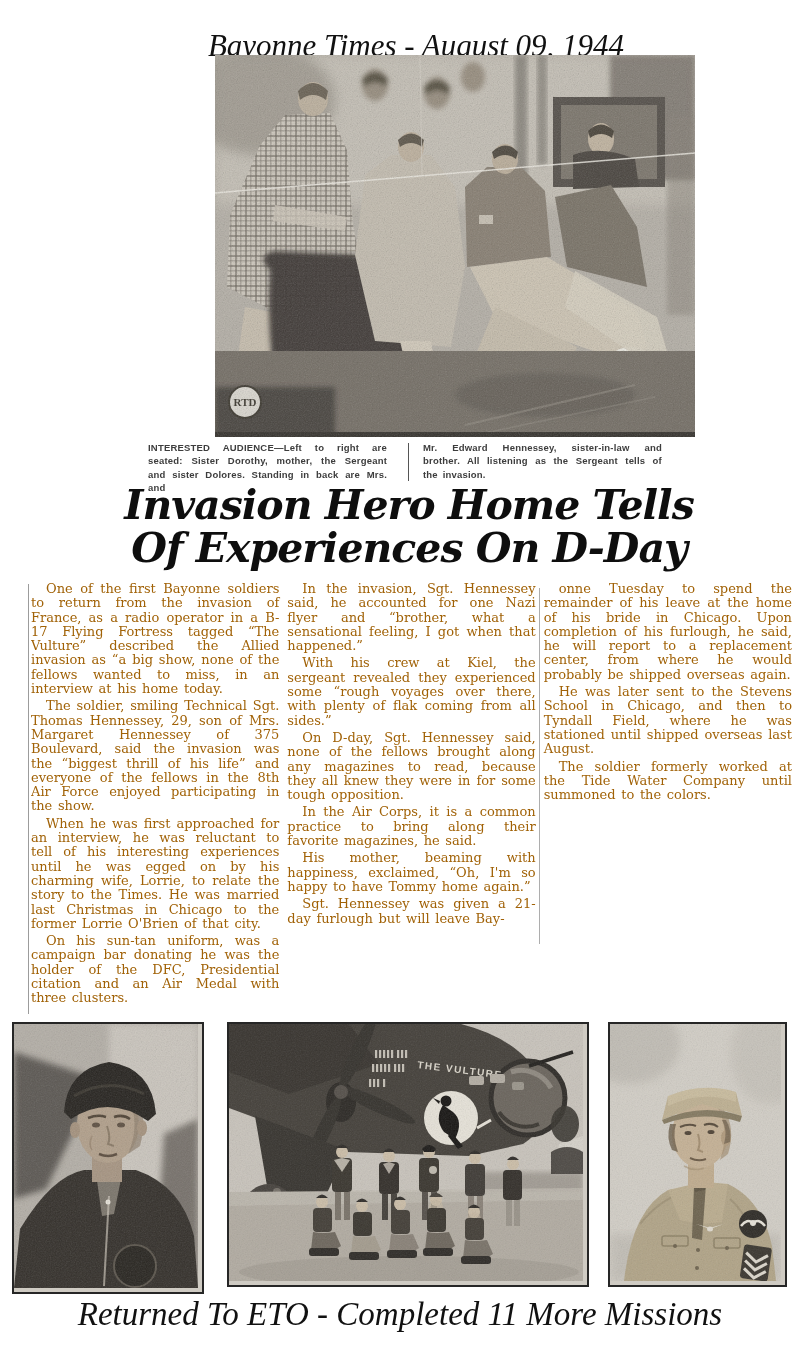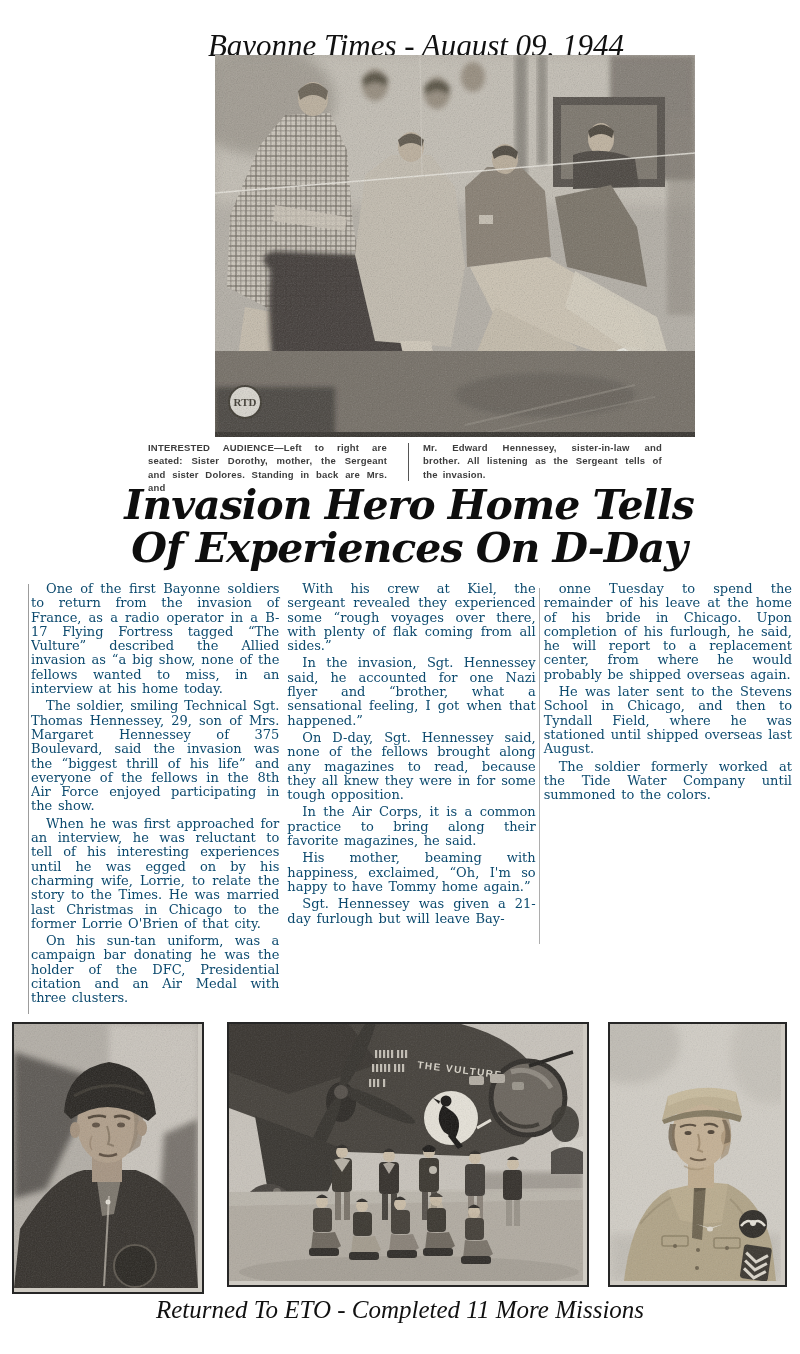--- a/index.html
+++ b/index.html
@@ -19,35 +19,35 @@
                font-size:9.5px;line-height:1.4;color:#3d3d3d;text-align:justify;
                letter-spacing:.2px;word-spacing:2px;}
   .caption-divider{top:443px;left:408px;width:1px;height:38px;background:#555;}
   
   .headline{top:484px;left:0;width:800px;text-align:center;
             font-family:"DejaVu Serif",serif;font-weight:bold;font-style:italic;
             font-size:41px;line-height:1.05;color:#0e0e0e;letter-spacing:-1px;padding-left:9px;}
   
   .article{top:582px;left:31px;width:761px;height:436px;display:flex;gap:8px;overflow:hidden;}
   .article .col{flex:1;text-align:justify;font-size:13px;line-height:1.1;
-                color:#0c4a6e;word-spacing:1.5px;}
+                color:#a16207;word-spacing:1.5px;}
   .article p{margin:0 0 3px 0;text-indent:15px;}
   .rule-v{background:#4a4a4a;width:1px;}
   .rule-left{top:584px;left:28px;height:430px;opacity:.55;}
   .rule-mid{top:588px;left:539px;height:356px;opacity:.45;}
   
   .photo-frame{border:2px solid #262626;background:#cfcbc3;}
   .photo-left{top:1022px;left:12px;width:188px;height:268px;}
   .photo-mid{top:1022px;left:227px;width:358px;height:261px;}
   .photo-right{top:1022px;left:608px;width:175px;height:261px;}
   .photo-frame svg{display:block;}
   
   .footer-caption{top:1296px;left:0;width:800px;text-align:center;
                   font-family:"Liberation Serif",serif;font-style:italic;
-                  font-size:25px;color:#111;}
+                  font-size:33px;color:#111;}
 </style>
 </head>
 <body>
 
 <div id="page">
 
   <div class="abs masthead">Bayonne Times - August 09, 1944</div>
 
   <div class="abs main-photo">
     <svg width="480" height="382" viewBox="0 0 480 382">
@@ -162,22 +162,22 @@
   <div class="abs rule-v rule-left"></div>
   <div class="abs rule-v rule-mid"></div>
   <div class="abs article">
     <div class="col">
       <p>One of the first Bayonne soldiers to return from the invasion of France, as a radio operator in a B-17 Flying Fortress tagged “The Vulture” described the Allied invasion as “a big show, none of the fellows wanted to miss, in an interview at his home today.</p>
       <p>The soldier, smiling Technical Sgt. Thomas Hennessey, 29, son of Mrs. Margaret Hennessey of 375 Boulevard, said the invasion was the “biggest thrill of his life” and everyone of the fellows in the 8th Air Force enjoyed participating in the show.</p>
       <p>When he was first approached for an interview, he was reluctant to tell of his interesting experiences until he was egged on by his charming wife, Lorrie, to relate the story to the Times. He was married last Christmas in Chicago to the former Lorrie O'Brien of that city.</p>
       <p>On his sun-tan uniform, was a campaign bar donating he was the holder of the DFC, Presidential citation and an Air Medal with three clusters.</p>
     </div>
     <div class="col">
+      <p>In the invasion, Sgt. Hennessey said, he accounted for one Nazi flyer and “brother, what a sensational feeling, I got when that happened.”</p>
       <p>With his crew at Kiel, the sergeant revealed they experienced some “rough voyages over there, with plenty of flak coming from all sides.”</p>
-      <p>In the invasion, Sgt. Hennessey said, he accounted for one Nazi flyer and “brother, what a sensational feeling, I got when that happened.”</p>
       <p>On D-day, Sgt. Hennessey said, none of the fellows brought along any magazines to read, because they all knew they were in for some tough opposition.</p>
       <p>In the Air Corps, it is a common practice to bring along their favorite magazines, he said.</p>
       <p>His mother, beaming with happiness, exclaimed, “Oh, I'm so happy to have Tommy home again.”</p>
       <p>Sgt. Hennessey was given a 21-day furlough but will leave Bay-</p>
     </div>
     <div class="col">
       <p>onne Tuesday to spend the remainder of his leave at the home of his bride in Chicago. Upon completion of his furlough, he said, he will report to a replacement center, from where he would probably be shipped overseas again.</p>
       <p>He was later sent to the Stevens School in Chicago, and then to Tyndall Field, where he was stationed until shipped overseas last August.</p>
       <p>The soldier formerly worked at the Tide Water Company until summoned to the colors.</p>
     </div>

